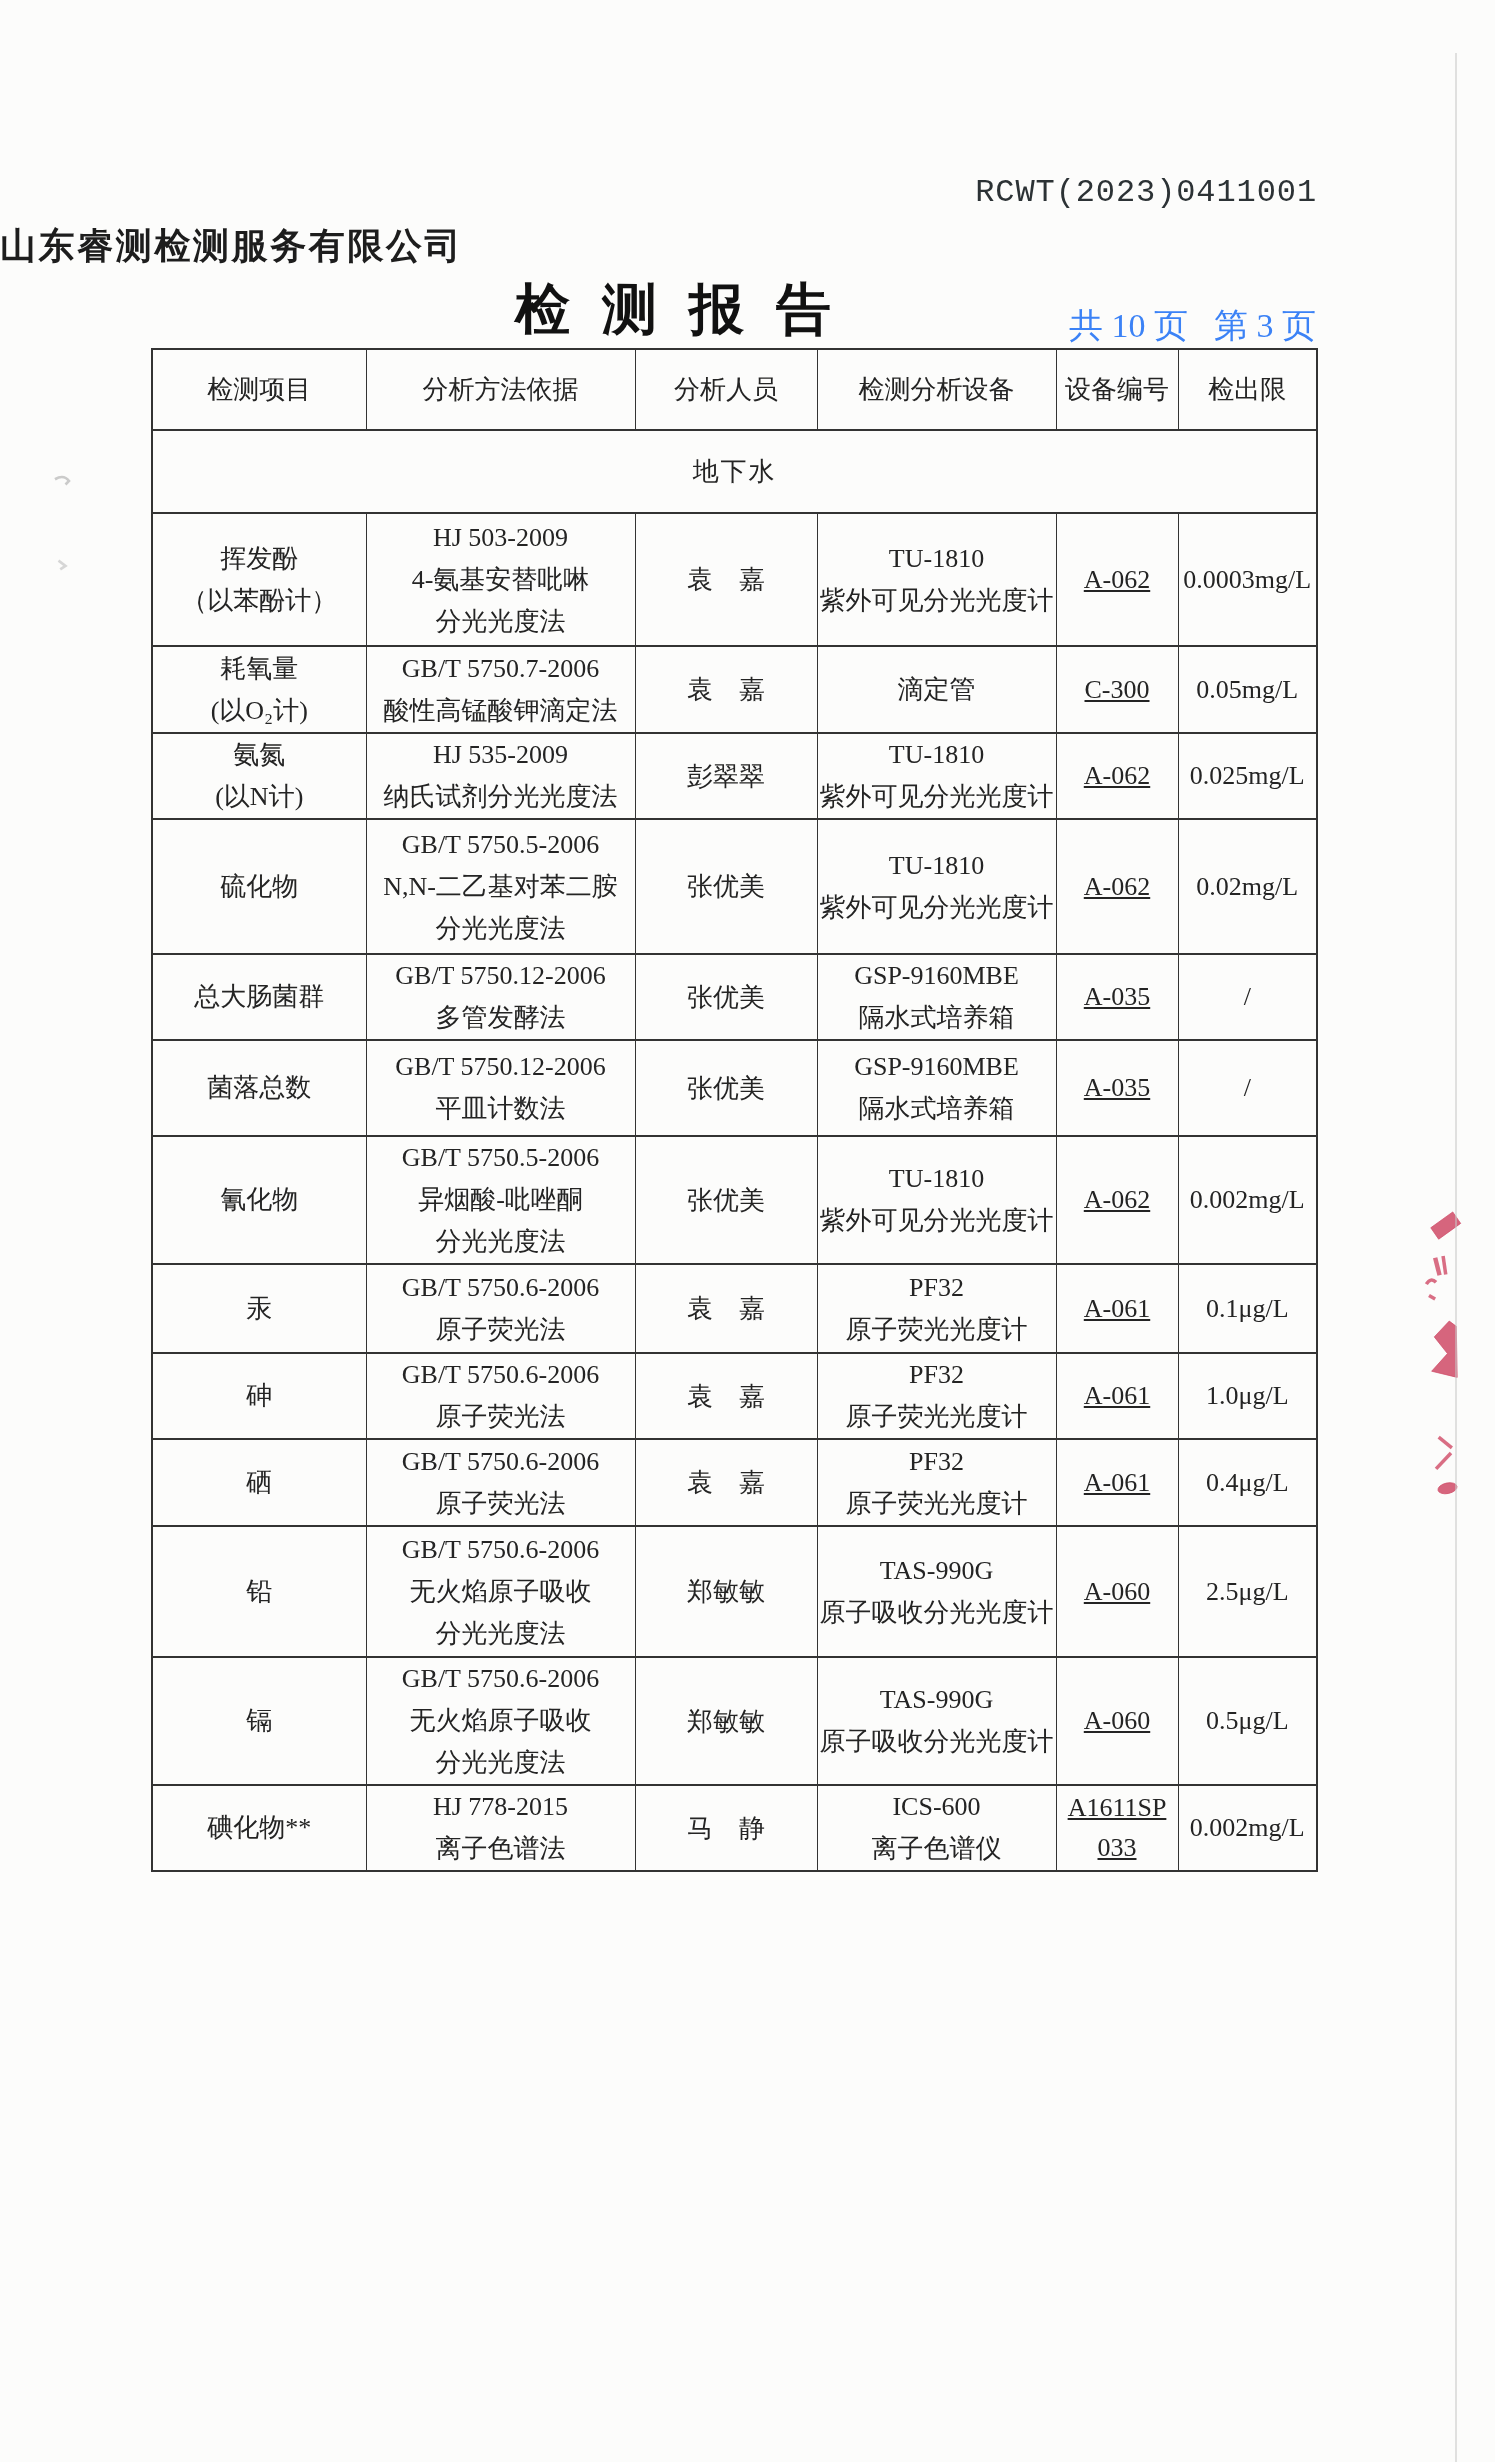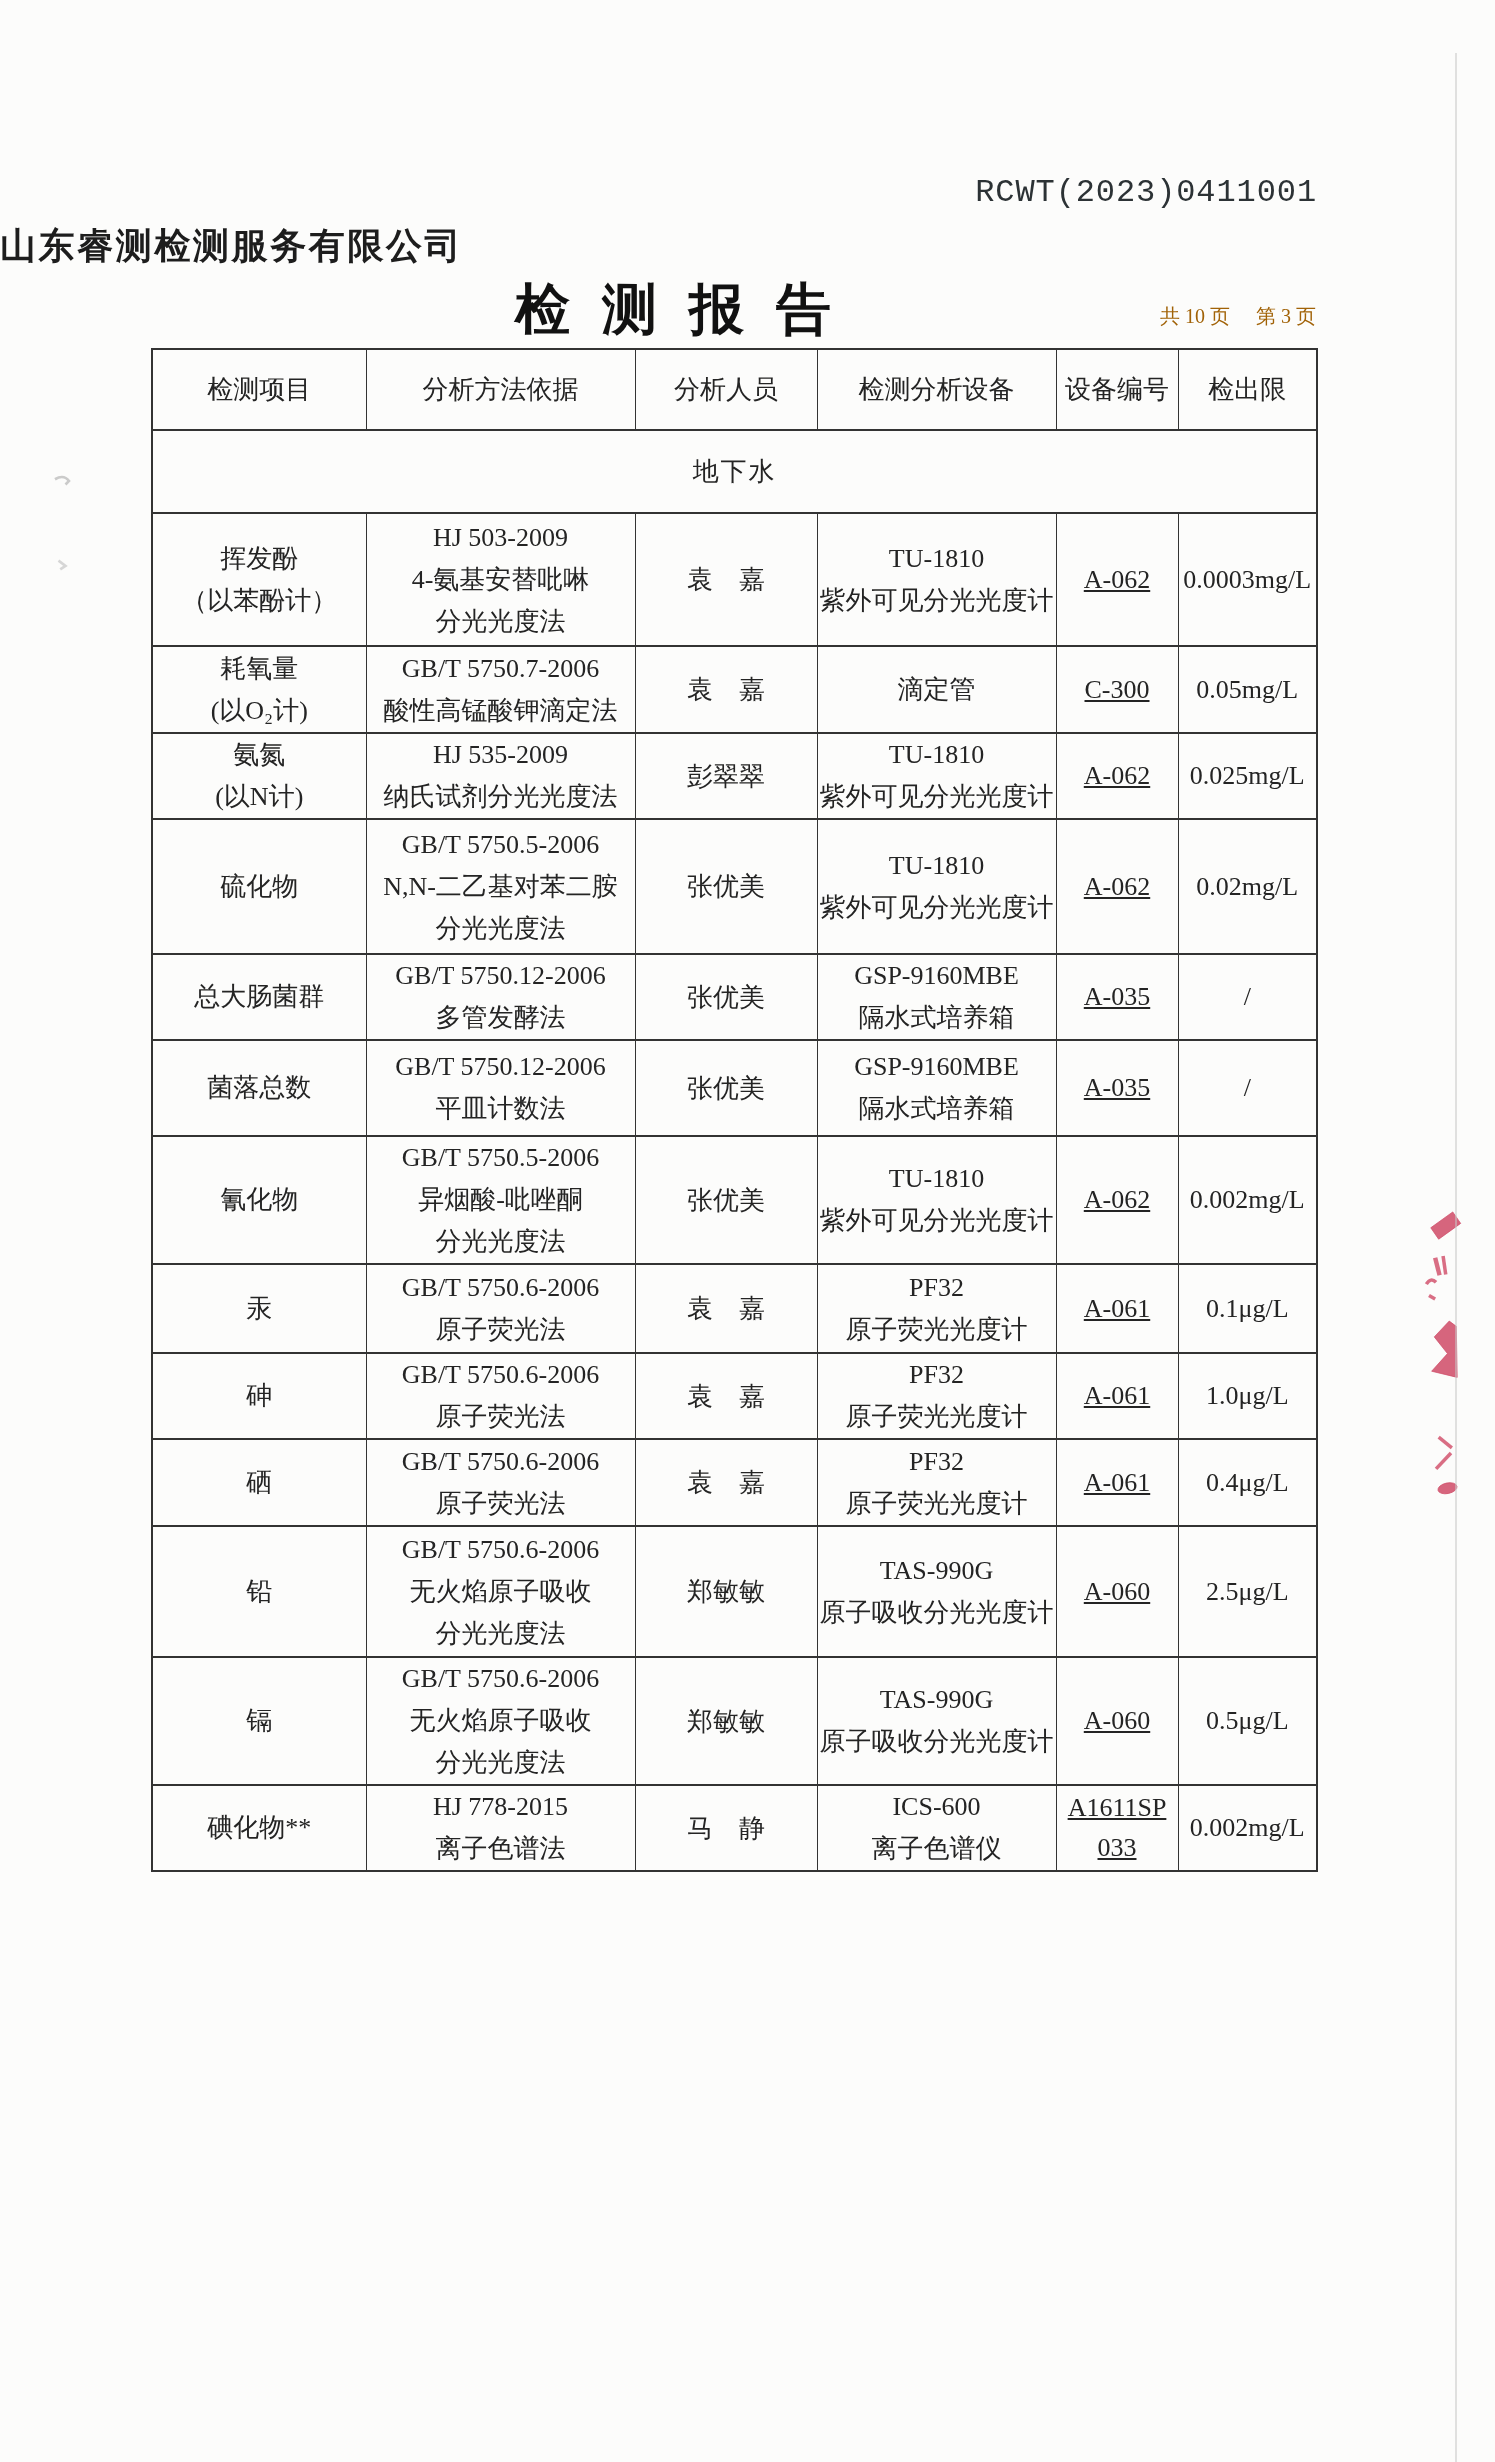--- a/index.html
+++ b/index.html
@@ -22,21 +22,21 @@
   }
   .report-title {
     position:absolute; top:273px; left:0; width:1346px;
     text-align:center;
     font-family:"Liberation Sans","DejaVu Sans",sans-serif;
     font-size:55px; font-weight:900; letter-spacing:32px; text-indent:32px;
     color:#111;
   }
   .pages {
     position:absolute; top:303px; right:179px;
-    font-size:20px; color:#a16207;
+    font-size:34px; color:#3b82f6;
   }
   .pages .gap { display:inline-block; width:26px; }
   table.report-table {
     position:absolute; left:151px; top:348px;
     width:1165px;
     border-collapse:collapse; table-layout:fixed;
     background:transparent;
   }
   table.report-table, table.report-table td, table.report-table th {
     border:1.8px solid #333;

